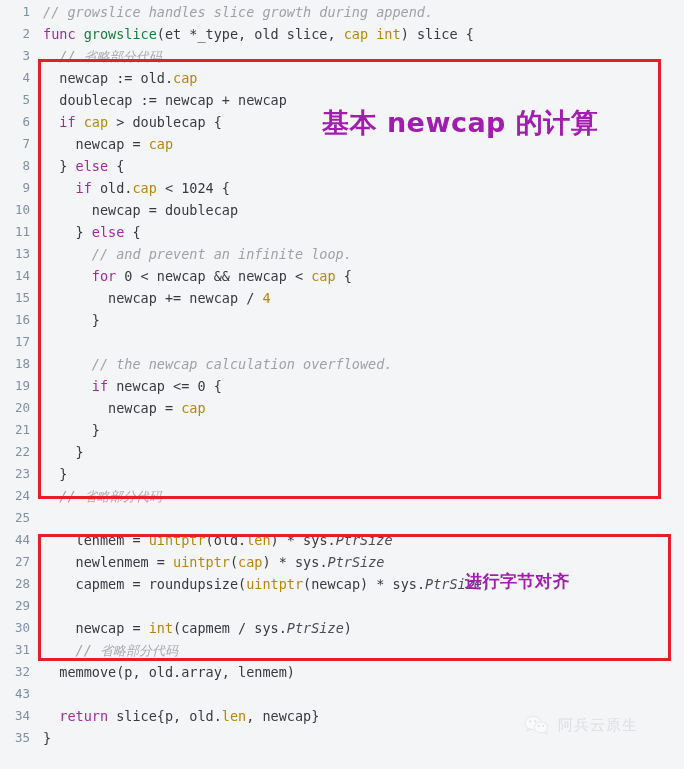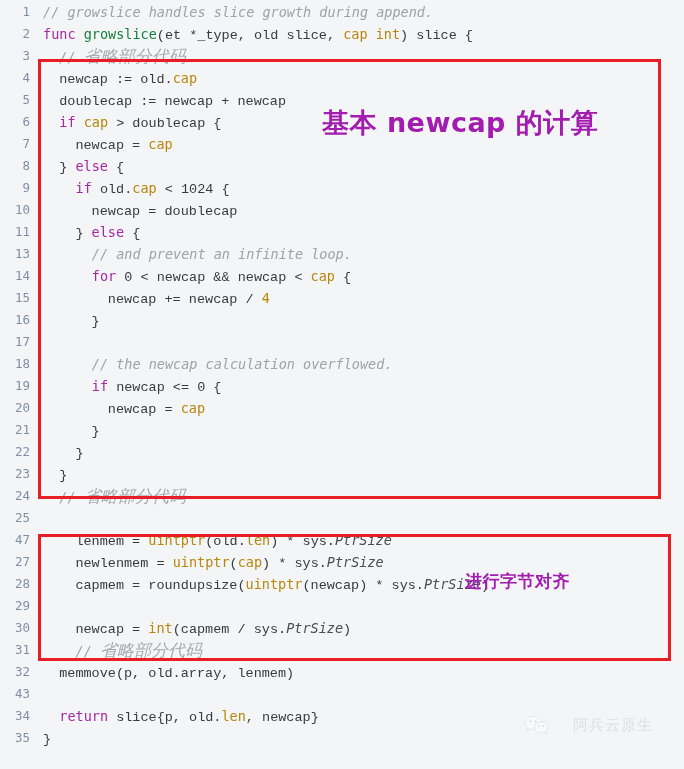--- a/index.html
+++ b/index.html
@@ -35,23 +35,23 @@
     color:#383a42;
     white-space:pre;
     font-size:13.5px;
   }
 
   
   .kw{color:#a626a4;}
   .fn{color:#15803d;}
   .id{color:#b8860b;}
   .cm{color:#a0a1a7;font-style:italic;}
-  .cmzh{color:#a8abb2;font-style:italic;font-family:"DejaVu Sans","Liberation Sans",sans-serif;font-size:17px;margin-top:30px;}
+  .cmzh{color:#a8abb2;font-style:italic;font-family:"DejaVu Sans","Liberation Sans",sans-serif;font-size:13px;margin-top:30px;}
   .it{font-style:italic;color:#4a4d55;margin-top:38px;}
-  .pl{color:#383a42;font-family:Liberation Mono, monospace;}
+  .pl{color:#383a42;}
 
   
   .redbox{
     position:absolute;
     border:3px solid #e81e26;
     box-sizing:border-box;
     pointer-events:none;
   }
   #redbox-1{left:38px;top:59px;width:623px;height:440px;}
   #redbox-2{left:38px;top:534px;width:633px;height:127px;}
@@ -63,21 +63,21 @@
     font-weight:bold;
     letter-spacing:0.5px;
   }
   #redlabel-1{left:322px;top:105px;font-size:27px;}
   #redlabel-2{left:465px;top:570px;font-size:17px;}
 
   
   .watermark{
     position:absolute;
     left:524px;top:715px;
-    display:flex;align-items:center;gap:23px;
+    display:flex;align-items:center;gap:8px;
     opacity:0.55;
     pointer-events:none;
   }
   .wm-icon{
     width:26px;height:20px;position:relative;display:block;
   }
   .wm-text{
     color:#c9ccd1;
     font-family:"DejaVu Sans","Liberation Sans",sans-serif;
     font-size:15px;
@@ -107,21 +107,21 @@
       <div class="line"><span class="gutter">16</span><span class="content"><span class="pl">      }</span></span></div>
       <div class="line"><span class="gutter">17</span></div>
       <div class="line"><span class="gutter">18</span><span class="content"><span class="cm">      // the newcap calculation overflowed.</span></span></div>
       <div class="line"><span class="gutter">19</span><span class="content"><span class="kw">      if</span><span class="pl"> newcap &lt;= 0 {</span></span></div>
       <div class="line"><span class="gutter">20</span><span class="content"><span class="pl">        newcap = </span><span class="id">cap</span></span></div>
       <div class="line"><span class="gutter">21</span><span class="content"><span class="pl">      }</span></span></div>
       <div class="line"><span class="gutter">22</span><span class="content"><span class="pl">    }</span></span></div>
       <div class="line"><span class="gutter">23</span><span class="content"><span class="pl">  }</span></span></div>
       <div class="line"><span class="gutter">24</span><span class="content"><span class="cm">  // </span><span class="cmzh">省略部分代码</span></span></div>
       <div class="line"><span class="gutter">25</span><span class="content"><span class="pl"></span></span></div>
-      <div class="line"><span class="gutter">47</span><span class="content"><span class="pl">    lenmem = </span><span class="id">uintptr</span><span class="pl">(old.</span><span class="id">len</span><span class="pl">) * sys.</span><span class="it">PtrSize</span></span></div>
+      <div class="line"><span class="gutter">44</span><span class="content"><span class="pl">    lenmem = </span><span class="id">uintptr</span><span class="pl">(old.</span><span class="id">len</span><span class="pl">) * sys.</span><span class="it">PtrSize</span></span></div>
       <div class="line"><span class="gutter">27</span><span class="content"><span class="pl">    newlenmem = </span><span class="id">uintptr</span><span class="pl">(</span><span class="id">cap</span><span class="pl">) * sys.</span><span class="it">PtrSize</span></span></div>
       <div class="line"><span class="gutter">28</span><span class="content"><span class="pl">    capmem = roundupsize(</span><span class="id">uintptr</span><span class="pl">(newcap) * sys.</span><span class="it">PtrSize</span><span class="pl">)</span></span></div>
       <div class="line"><span class="gutter">29</span></div>
       <div class="line"><span class="gutter">30</span><span class="content"><span class="pl">    newcap = </span><span class="id">int</span><span class="pl">(capmem / sys.</span><span class="it">PtrSize</span><span class="pl">)</span></span></div>
       <div class="line"><span class="gutter">31</span><span class="content"><span class="cm">    // </span><span class="cmzh">省略部分代码</span></span></div>
       <div class="line"><span class="gutter">32</span><span class="content"><span class="pl">  memmove(p, old.array, lenmem)</span></span></div>
       <div class="line"><span class="gutter">43</span><span class="content"><span class="pl"></span></span></div>
       <div class="line"><span class="gutter">34</span><span class="content"><span class="kw">  return</span><span class="pl"> slice{p, old.</span><span class="id">len</span><span class="pl">, newcap}</span></span></div>
       <div class="line"><span class="gutter">35</span><span class="content"><span class="pl">}</span></span></div>
     </div>

